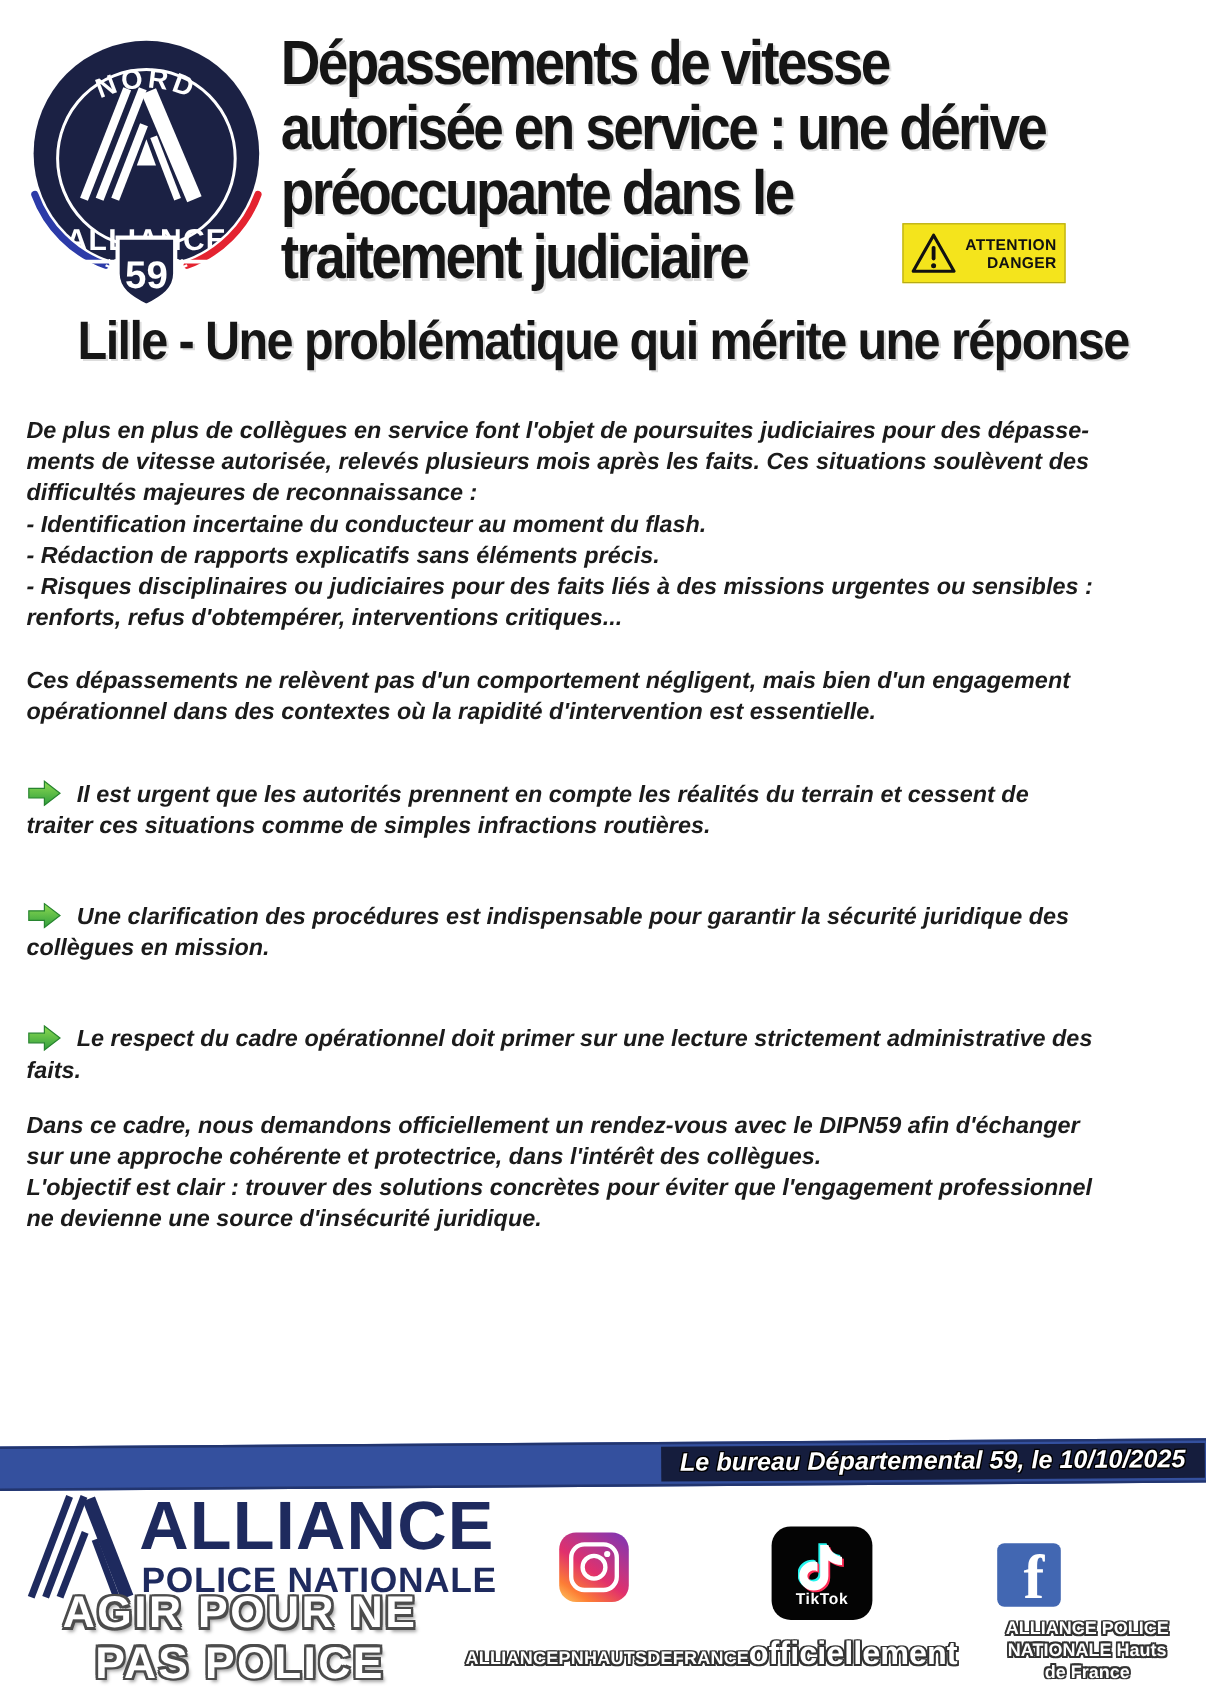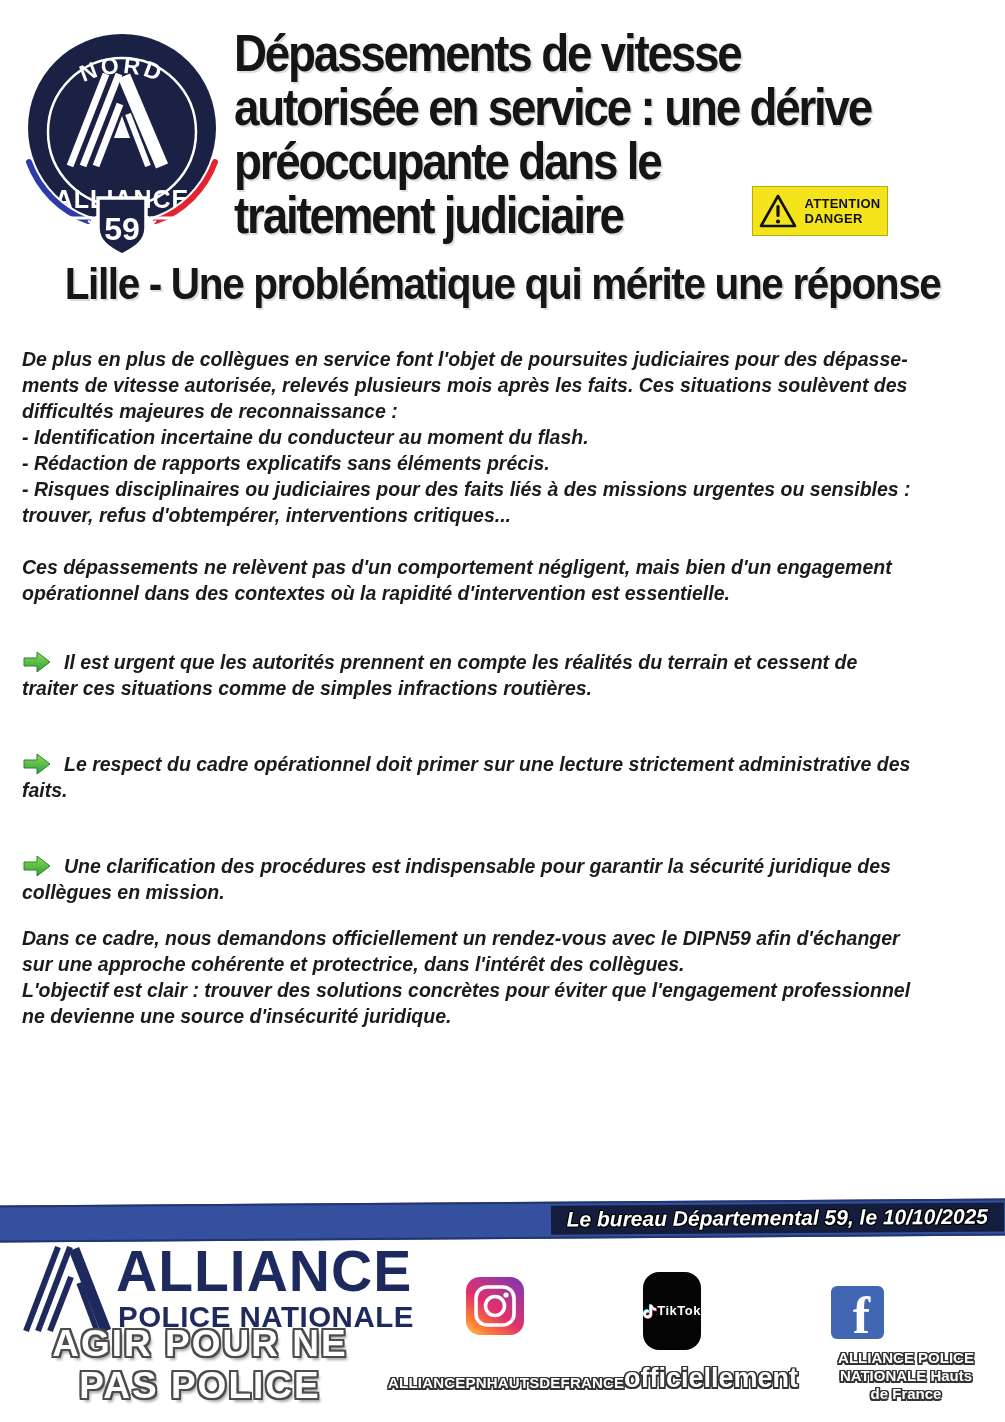--- a/index.html
+++ b/index.html
@@ -8,21 +8,21 @@
 
   
   .logo-wrap{position:absolute;left:24px;top:16px;width:196px;height:246px;}
   .title-block{position:absolute;left:234px;top:26px;}
   .title-line{font-weight:bold;font-size:52px;line-height:54px;letter-spacing:-2.5px;
               color:#151515;white-space:nowrap;transform:scaleX(.88);transform-origin:left top;
               text-shadow:2px 2px 0 rgba(120,120,120,.25);}
   .warning-badge{position:absolute;left:752px;top:186px;width:134px;height:48px;
                  background:#f4e41c;border:1px solid #b7ab14;display:flex;align-items:center;
                  justify-content:center;gap:7px;}
-  .warning-text{font-weight:bold;font-size:13px;line-height:15px;color:#111;text-align:left;
+  .warning-text{font-weight:bold;font-size:13px;line-height:15px;color:#111;text-align:right;
                 white-space:pre-line;letter-spacing:.3px;}
 
   .subtitle{position:absolute;left:0;top:258px;width:100%;text-align:center;}
   .subtitle-inner{display:inline-block;font-weight:bold;font-size:45px;letter-spacing:-1.5px;
                   color:#161616;white-space:nowrap;transform:scaleX(.9);transform-origin:center top;
                   text-shadow:2px 2px 0 rgba(120,120,120,.25);}
 
   
   .body-text{position:absolute;left:22px;top:346px;width:962px;
              font-style:italic;font-weight:bold;font-size:19.5px;line-height:26px;color:#1b1b1b;}
@@ -51,22 +51,22 @@
   .f-logo{position:absolute;left:16px;top:2px;}
   .slogan{position:absolute;left:40px;top:86px;width:320px;text-align:center;
           font-weight:bold;font-size:37px;line-height:42px;letter-spacing:2px;color:#fff;
           white-space:pre-line;
           text-shadow:-2px -2px 0 #4c4c4c,2px -2px 0 #4c4c4c,-2px 2px 0 #4c4c4c,2px 2px 0 #4c4c4c,
                       -2px 0 0 #4c4c4c,2px 0 0 #4c4c4c,0 -2px 0 #4c4c4c,0 2px 0 #4c4c4c,3px 4px 3px rgba(0,0,0,.35);}
   .social-icon{position:absolute;}
   .insta-box{left:466px;top:40px;width:58px;height:58px;border-radius:14px;
              background:linear-gradient(215deg,#7a35b8 0%,#c13584 38%,#e1306c 55%,#fd7e35 82%,#fccc63 100%);
              display:flex;align-items:center;justify-content:center;}
-  .tiktok-box{left:643px;top:35px;width:58px;height:78px;border-radius:16px;background:#040404;
-              display:flex;flex-direction:row;align-items:center;justify-content:center;}
+  .tiktok-box{left:643px;top:35px;width:84px;height:78px;border-radius:16px;background:#040404;
+              display:flex;flex-direction:column;align-items:center;justify-content:center;}
   .tiktok-word{color:#fff;font-weight:bold;font-size:13px;margin-top:-2px;letter-spacing:.5px;}
   .fb-box{left:831px;top:49px;width:53px;height:53px;border-radius:6px;background:#4267b2;
           overflow:hidden;display:flex;align-items:flex-end;justify-content:center;}
   .fb-f{color:#fff;font-weight:bold;font-size:52px;line-height:46px;font-family:"Liberation Serif",serif;
         margin-right:-8px;}
   .handle{position:absolute;text-align:center;color:#fff;font-weight:bold;
           text-shadow:-1.5px -1.5px 0 #333,1.5px -1.5px 0 #333,-1.5px 1.5px 0 #333,1.5px 1.5px 0 #333,
                       -1.5px 0 0 #333,1.5px 0 0 #333,0 -1.5px 0 #333,0 1.5px 0 #333;}
   .handle-insta{left:388px;top:137px;width:226px;font-size:15px;letter-spacing:.2px;}
   .handle-tiktok{left:608px;top:126px;width:206px;font-size:27px;}
@@ -129,49 +129,49 @@
     <span class="subtitle-inner">Lille - Une problématique qui mérite une réponse</span>
   </div>
 
   <div class="body-text">
     <p class="para">De plus en plus de collègues en service font l'objet de poursuites judiciaires pour des dépasse-
 ments de vitesse autorisée, relevés plusieurs mois après les faits. Ces situations soulèvent des
 difficultés majeures de reconnaissance :</p>
     <p class="para">- Identification incertaine du conducteur au moment du flash.
 - Rédaction de rapports explicatifs sans éléments précis.
 - Risques disciplinaires ou judiciaires pour des faits liés à des missions urgentes ou sensibles :
-trouver, refus d'obtempérer, interventions critiques...</p>
+renforts, refus d'obtempérer, interventions critiques...</p>
     <p class="para para-p2">Ces dépassements ne relèvent pas d'un comportement négligent, mais bien d'un engagement
 opérationnel dans des contextes où la rapidité d'intervention est essentielle.</p>
 
     <div class="bullet">
       <span class="arrow-icon"><svg width="30" height="22" viewBox="0 0 30 22">
         <defs>
               <linearGradient id="ag1" x1="0" y1="0" x2="0" y2="1">
           <stop offset="0" stop-color="#8fdb52"></stop>
                 <stop offset="1" stop-color="#2f9e3d"></stop>
               </linearGradient>
             </defs>
         <path d="M2,7 h13 v-6 l13,10 -13,10 v-6 h-13 z" fill="url(#ag1)" stroke="#27842f" stroke-width="1"></path>
       </svg></span><span class="para">Il est urgent que les autorités prennent en compte les réalités du terrain et cessent de
 traiter ces situations comme de simples infractions routières.</span>
     </div>
 
     <div class="bullet">
       <span class="arrow-icon"><svg width="30" height="22" viewBox="0 0 30 22">
         <path d="M2,7 h13 v-6 l13,10 -13,10 v-6 h-13 z" fill="url(#ag1)" stroke="#27842f" stroke-width="1"></path>
-      </svg></span><span class="para">Le respect du cadre opérationnel doit primer sur une lecture strictement administrative des
-faits.</span>
+      </svg></span><span class="para">Une clarification des procédures est indispensable pour garantir la sécurité juridique des
+collègues en mission.</span>
     </div>
 
     <div class="bullet">
       <span class="arrow-icon"><svg width="30" height="22" viewBox="0 0 30 22">
         <path d="M2,7 h13 v-6 l13,10 -13,10 v-6 h-13 z" fill="url(#ag1)" stroke="#27842f" stroke-width="1"></path>
-      </svg></span><span class="para">Une clarification des procédures est indispensable pour garantir la sécurité juridique des
-collègues en mission.</span>
+      </svg></span><span class="para">Le respect du cadre opérationnel doit primer sur une lecture strictement administrative des
+faits.</span>
     </div>
 
     <p class="para para-p3">Dans ce cadre, nous demandons officiellement un rendez-vous avec le DIPN59 afin d'échanger
 sur une approche cohérente et protectrice, dans l'intérêt des collègues.
 L'objectif est clair : trouver des solutions concrètes pour éviter que l'engagement professionnel
 ne devienne une source d'insécurité juridique.</p>
   </div>
 
 
   <div class="date-bar">

